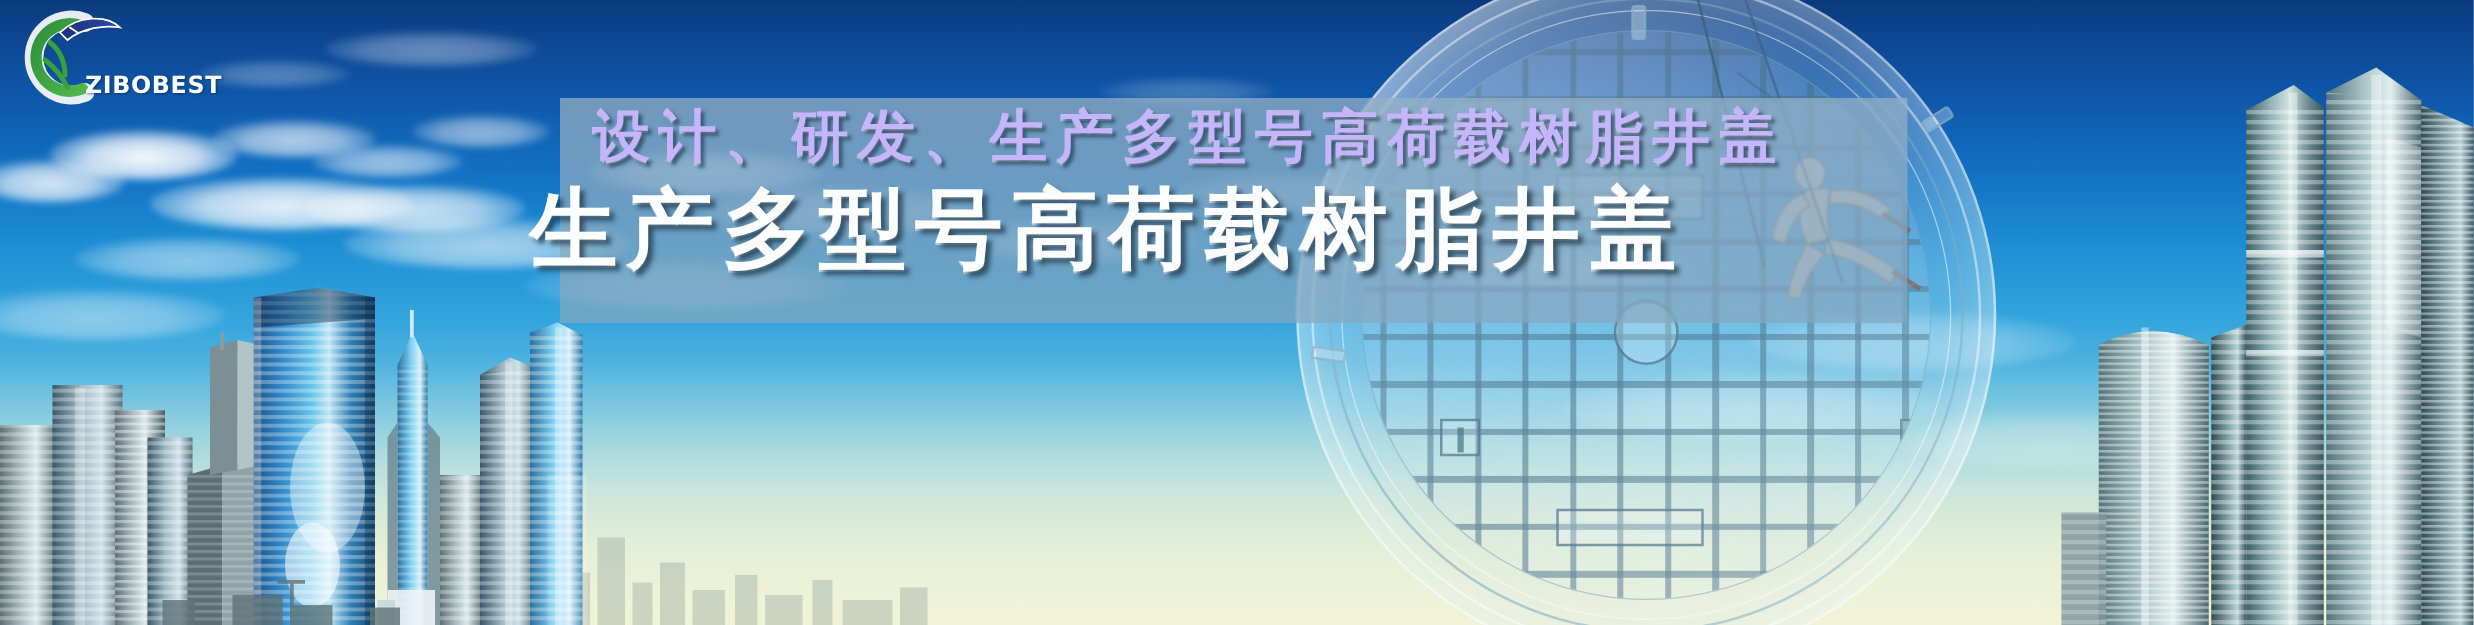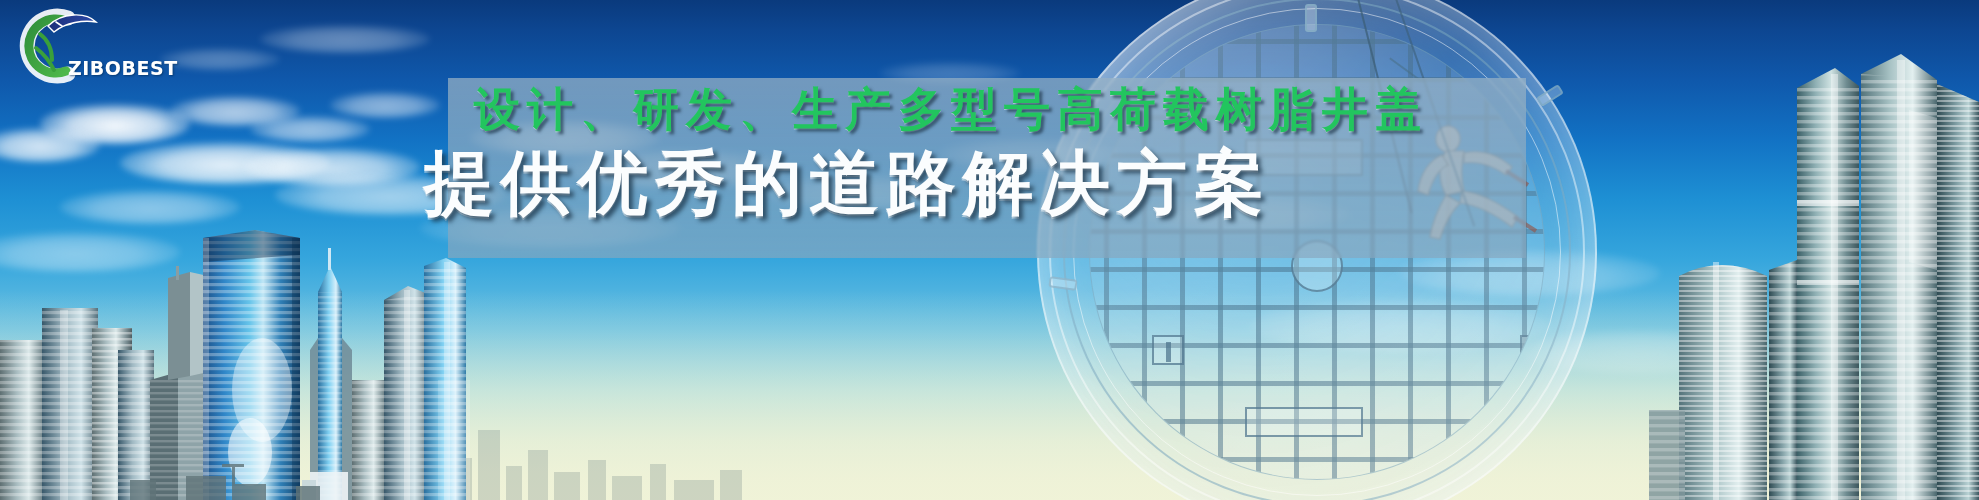--- a/index.html
+++ b/index.html
@@ -184,21 +184,21 @@
   .text-panel{
     position:absolute;
     left:448px;top:78px;
     width:1078px;height:180px;
     background:linear-gradient(to bottom,rgba(152,178,197,.72) 0%,rgba(140,170,192,.70) 55%,rgba(136,167,190,.68) 100%);
     backdrop-filter:blur(1px);
   }
   .headline-1{
     position:absolute;left:474px;top:86px;
     font-size:46px;font-weight:700;letter-spacing:7px;
-    color:#22c55e;
+    color:#c4b5fd;
     text-shadow:3px 3px 3px rgba(35,60,80,.70), 0 1px 0 rgba(255,255,255,.45);
     white-space:nowrap;
     line-height:1;
     font-family:"DejaVu Sans","Liberation Sans",sans-serif;
   }
   .headline-2{
     position:absolute;left:424px;top:148px;
     font-size:70px;font-weight:700;letter-spacing:7px;
     color:#fbfdfe;
     text-shadow:4px 4px 4px rgba(30,55,75,.75), 0 2px 0 rgba(255,255,255,.5);
@@ -476,21 +476,21 @@
     </g>
 
     <rect x="0" y="370" width="36" height="90" fill="#7f969b" opacity="0.85"></rect>
     <rect x="0" y="370" width="36" height="90" fill="url(#rFloors)" opacity="0.7"></rect>
   </svg>
 
   <div class="text-panel"></div>
 
   <div class="headline-1">设计、研发、生产多型号高荷载树脂井盖</div>
 
-  <div class="headline-2">提供优秀的道路解决方案</div>
+  <div class="headline-2">生产多型号高荷载树脂井盖</div>
 
   <div class="logo">
     <svg viewBox="0 0 160 82" width="160" height="82">
       <defs>
         <linearGradient id="lgGreen" x1="0" y1="0" x2="1" y2="1">
           <stop offset="0%" stop-color="#2f8f3a"></stop>
           <stop offset="100%" stop-color="#4fb84a"></stop>
         </linearGradient>
         <linearGradient id="lgBlue" x1="0" y1="0" x2="1" y2="0">
           <stop offset="0%" stop-color="#1b2f7a"></stop>

